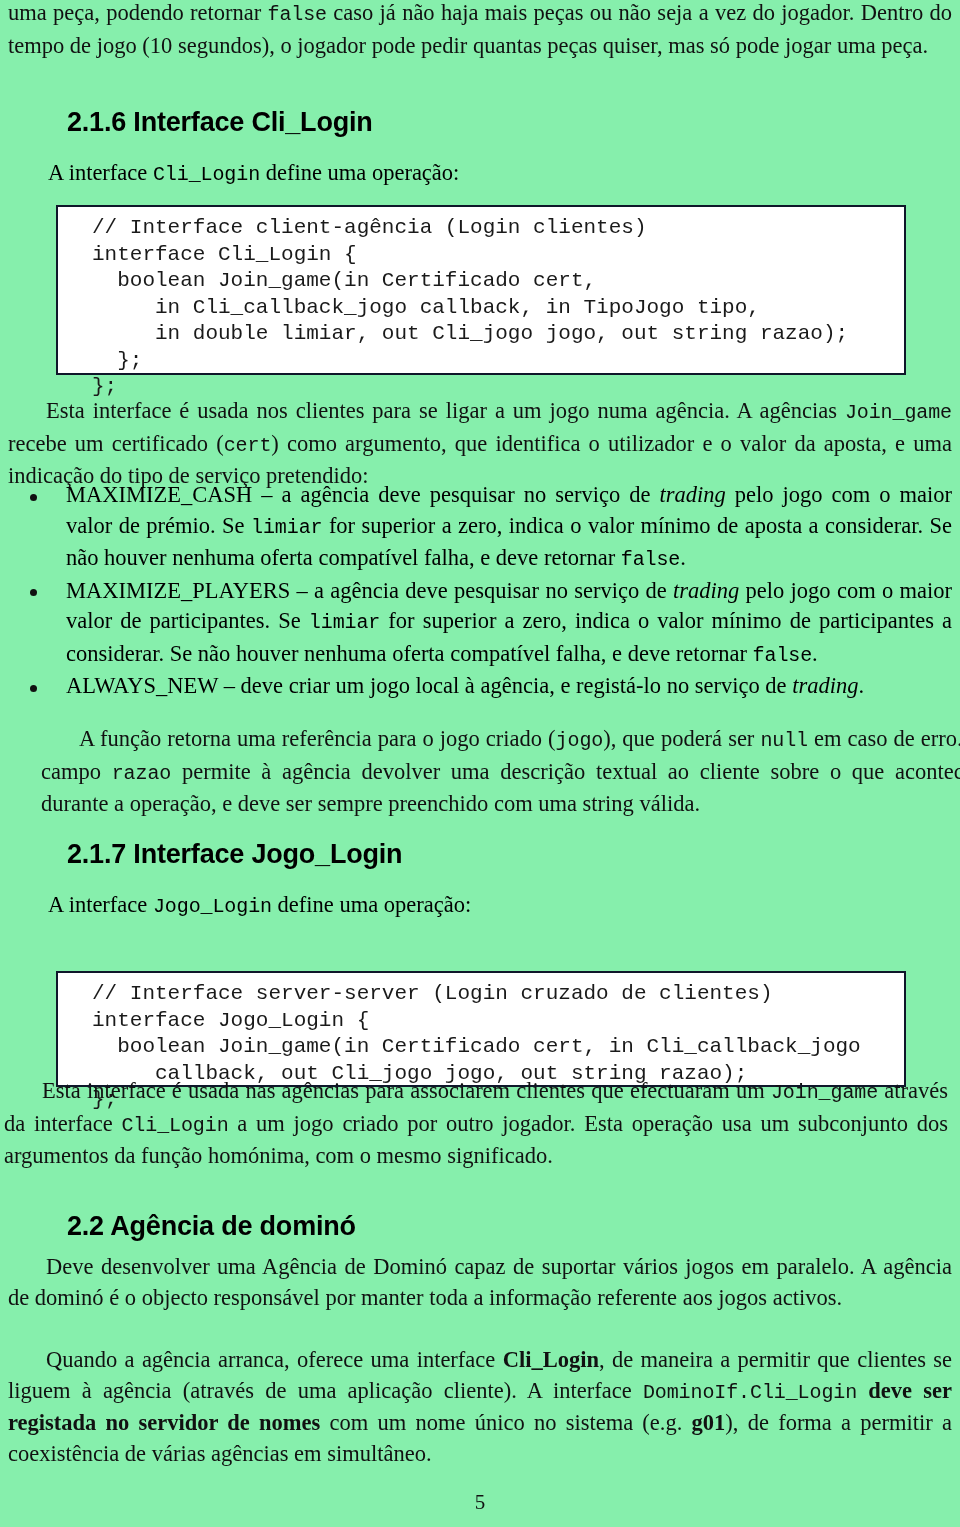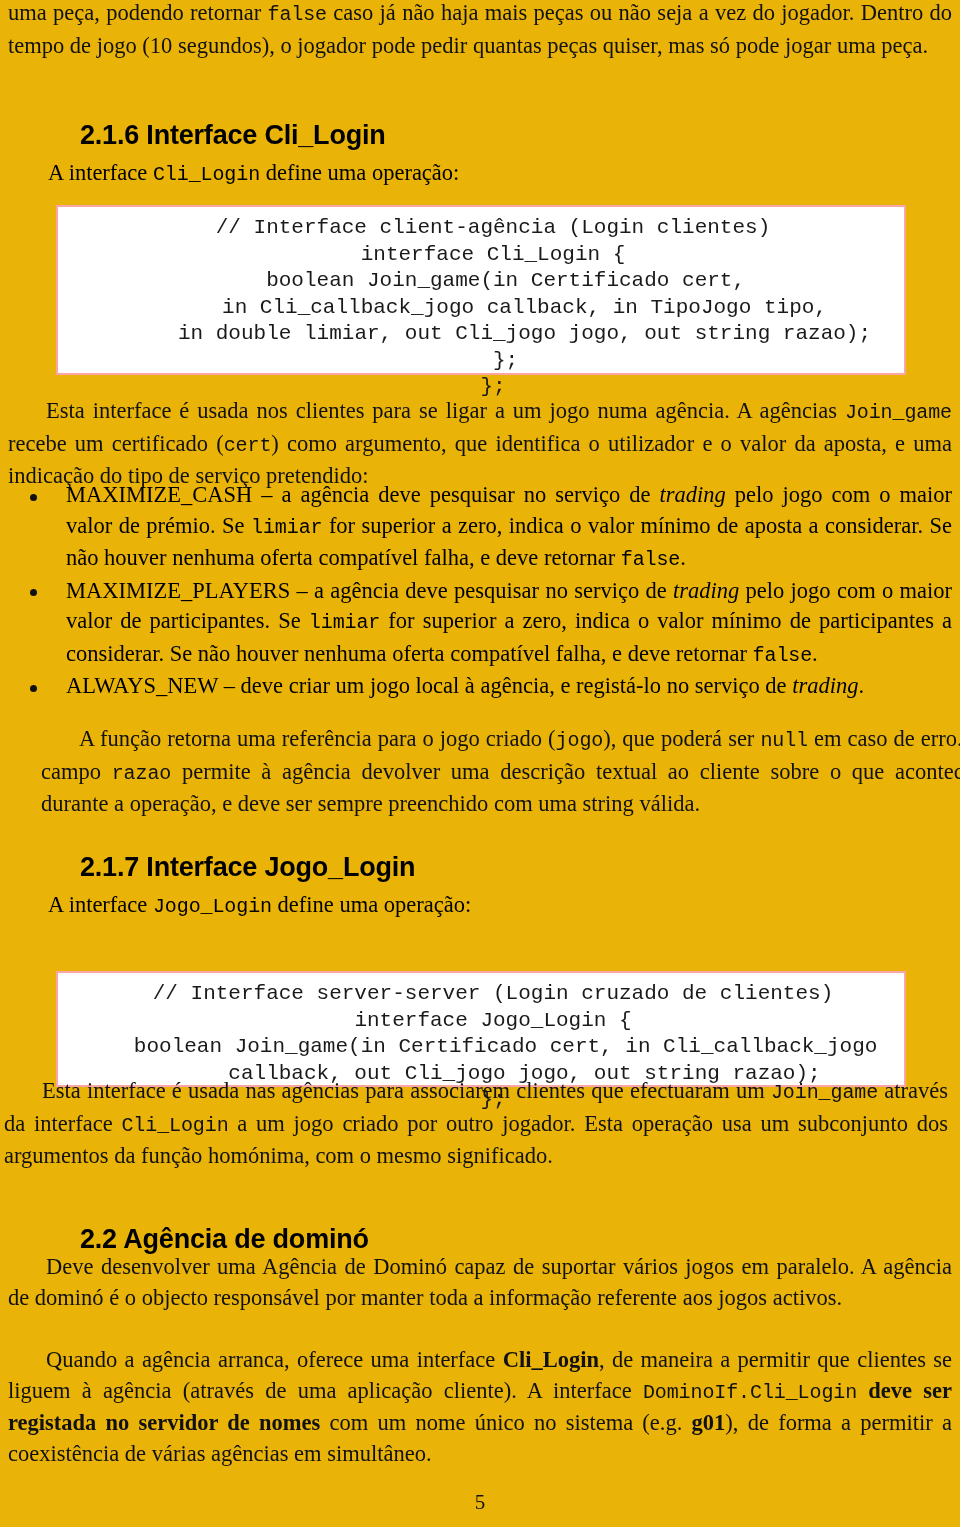--- a/index.html
+++ b/index.html
@@ -4,21 +4,21 @@
 <style>
   html, body {
     margin: 0;
     padding: 0;
     background: #ffffff;
   }
   .page {
     position: relative;
     width: 960px;
     height: 1527px;
-    background: #eab308;
+    background: #86efac;
     overflow: hidden;
     font-family: "Liberation Serif", "DejaVu Serif", serif;
     color: #000000;
   }
   .body-text {
     font-family: "Liberation Serif", "DejaVu Serif", serif;
     font-size: 22.5px;
     line-height: 30.5px;
     text-align: justify;
     color: #111111;
@@ -33,21 +33,21 @@
 
   
   .blk { position: absolute; }
 
   #intro-para {
     left: 8px; top: -2px; width: 944px;
   }
 
   h2.heading {
     position: absolute;
-    margin: 16px;
+    margin: 3px;
     font-family: "Liberation Sans", "DejaVu Sans", sans-serif;
     font-weight: bold;
     font-size: 27px;
     letter-spacing: -0.2px;
     color: #000;
   }
   #h-216 { left: 64px; top: 104px; }
   #h-217 { left: 64px; top: 836px; }
   #h-22  { left: 64px; top: 1208px; }
 
@@ -56,25 +56,24 @@
     font-family: "Liberation Serif", "DejaVu Serif", serif;
     font-size: 22.5px;
     line-height: 30px;
     white-space: nowrap;
   }
   #lead-1 { left: 48px; top: 158px; }
   #lead-2 { left: 48px; top: 890px; }
 
   .codebox {
     position: absolute;
-    border: 2px solid #fca5a5;
+    border: 2px solid #0f172a;
     background: #ffffff;
     box-sizing: border-box;
     padding: 8px 10px 8px 34px;
-    text-align: center;
   }
   #code-1 { left: 56px; top: 205px; width: 850px; height: 170px; }
   #code-2 { left: 56px; top: 932px; width: 850px; height: 116px; margin-top: 39px; }
   .codebox pre {
     margin: 0;
     font-family: "Liberation Mono", "DejaVu Sans Mono", monospace;
     font-size: 21px;
     line-height: 26.5px;
     color: #1a1a1a;
     white-space: pre;

